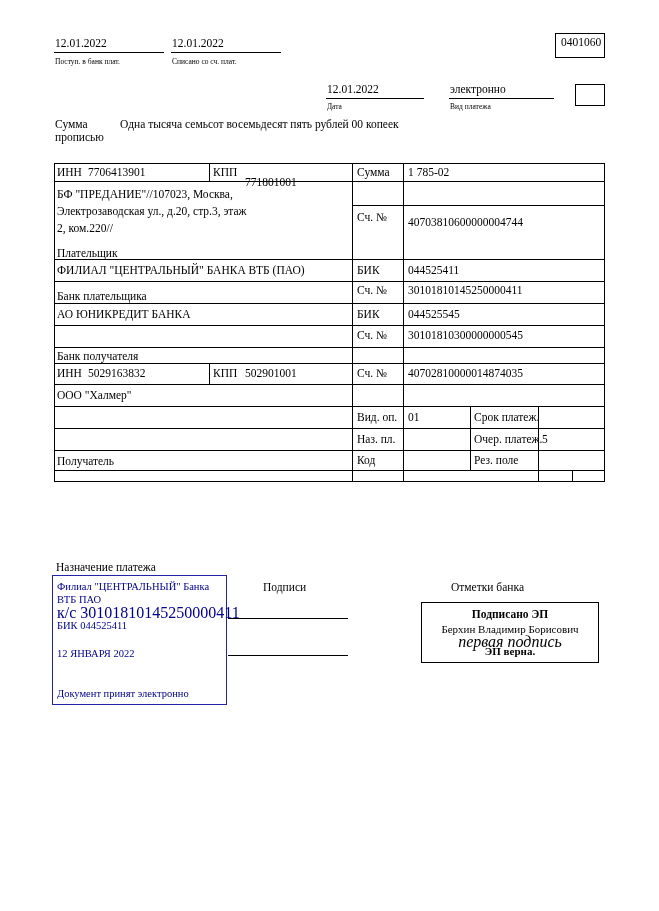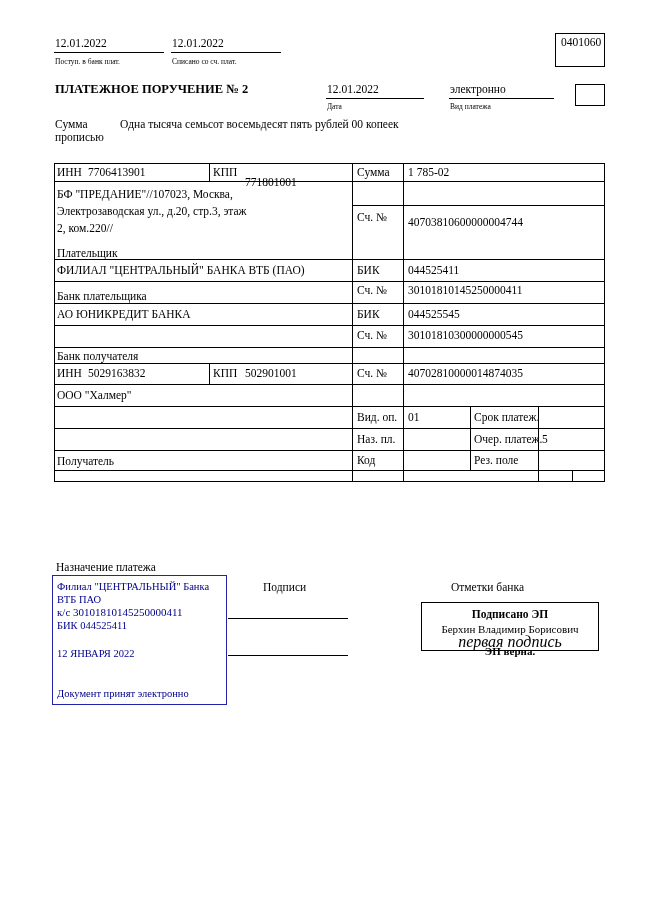--- a/index.html
+++ b/index.html
@@ -49,25 +49,24 @@
 <div class="page">
 
   <div class="abs t" style="left:55px; top:37px;">12.01.2022</div>
   <div class="line" style="left:54px; top:52px; width:110px;"></div>
   <div class="abs small" style="left:55px; top:57px;">Поступ. в банк плат.</div>
 
   <div class="abs t" style="left:172px; top:37px;">12.01.2022</div>
   <div class="line" style="left:171px; top:52px; width:110px;"></div>
   <div class="abs small" style="left:172px; top:57px;">Списано со сч. плат.</div>
 
-  <div class="box" style="left:555px; top:33px; width:50px; height:34px;">
+  <div class="box" style="left:555px; top:33px; width:50px; height:25px;">
     <div class="abs t center" style="left:0; top:2px; width:50px;">0401060</div>
   </div>
 
-  <div class="abs t bold" style="left:55px; top:83px; font-size:12.5px;">ПЛАТЕЖНОЕ ПОРУЧЕНИЕ № 2</div>
 
   <div class="abs t" style="left:327px; top:83px;">12.01.2022</div>
   <div class="line" style="left:326px; top:98px; width:98px;"></div>
   <div class="abs small" style="left:327px; top:102px;">Дата</div>
 
   <div class="abs t" style="left:450px; top:83px;">электронно</div>
   <div class="line" style="left:449px; top:98px; width:105px;"></div>
   <div class="abs small" style="left:450px; top:102px;">Вид платежа</div>
 
   <div class="box" style="left:575px; top:84px; width:30px; height:22px;"></div>
@@ -162,26 +161,26 @@
 
   <div class="abs t" style="left:263px; top:581px;">Подписи</div>
   <div class="abs t" style="left:451px; top:581px;">Отметки банка</div>
 
   <div class="line" style="left:228px; top:618px; width:120px;"></div>
   <div class="line" style="left:228px; top:655px; width:120px;"></div>
 
   <div class="bluebox" style="left:52px; top:575px; width:175px; height:130px;">
     <div class="abs t blue" style="left:4px; top:4px; font-size:10.5px;">Филиал "ЦЕНТРАЛЬНЫЙ" Банка</div>
     <div class="abs t blue" style="left:4px; top:17px; font-size:10.5px;">ВТБ ПАО</div>
-    <div class="abs t blue" style="left:4px; top:30px; font-size:11px;">к/с 30101810145250000411</div>
+    <div class="abs t blue" style="left:4px; top:30px; font-size:16px;">к/с 30101810145250000411</div>
     <div class="abs t blue" style="left:4px; top:43px; font-size:10.5px;">БИК 044525411</div>
     <div class="abs t blue" style="left:4px; top:71px; font-size:10.5px;">12 ЯНВАРЯ 2022</div>
     <div class="abs t blue" style="left:4px; top:111px; font-size:10.5px;">Документ принят электронно</div>
   </div>
 
-  <div class="stamp-box" style="left:421px; top:602px; width:178px; height:49px;font-family:Liberation Serif, serif;">
+  <div class="stamp-box" style="left:421px; top:602px; width:178px; height:61px;font-family:Liberation Serif, serif;">
     <div class="abs t bold" style="left:0; top:5px; width:176px; text-align:center;">Подписано ЭП</div>
     <div class="abs t" style="left:0; top:20px; width:176px; text-align:center; font-size:11px;">Берхин Владимир Борисович</div>
     <div class="abs t ital" style="left:0; top:32px; width:176px; text-align:center; font-size:16px;">первая подпись</div>
     <div class="abs t bold" style="left:0; top:42px; width:176px; text-align:center; font-size:11px;">ЭП верна.</div>
   </div>
 
 </div>
 
 </body></html>

